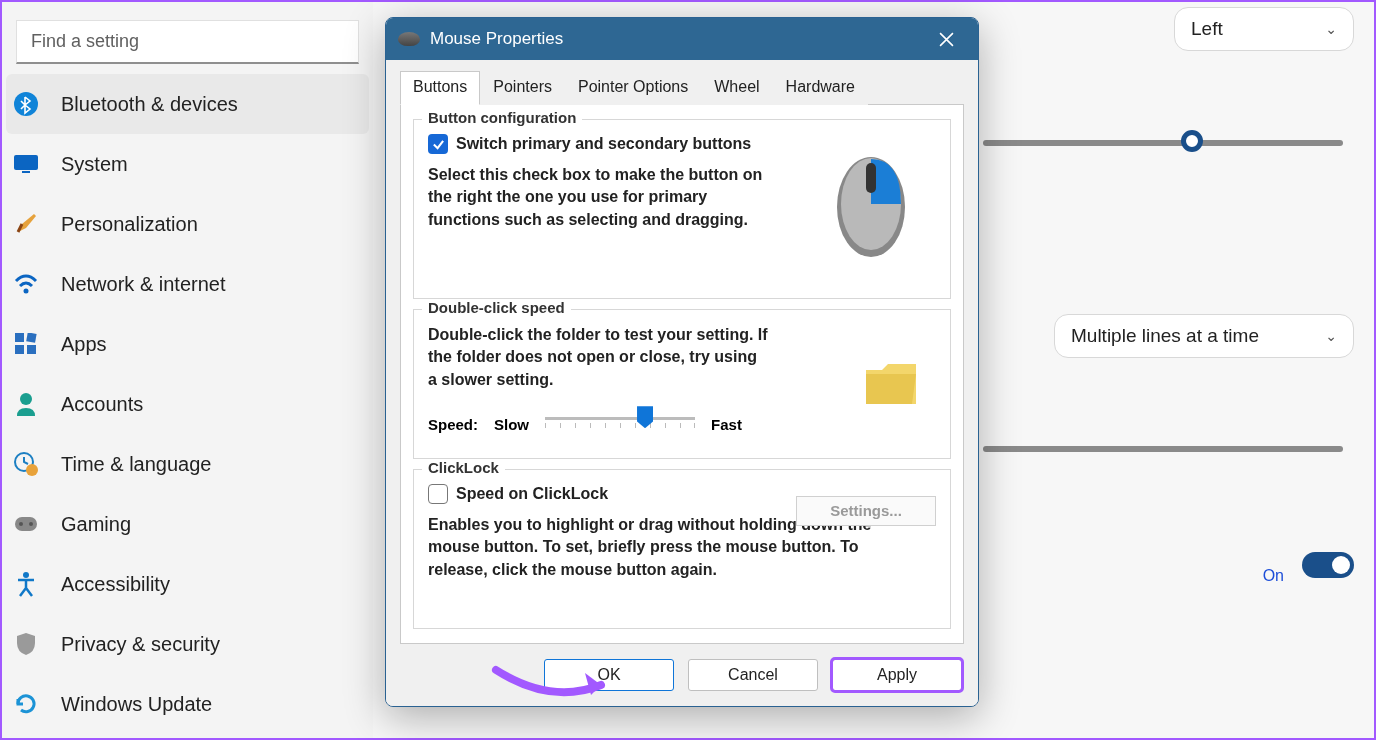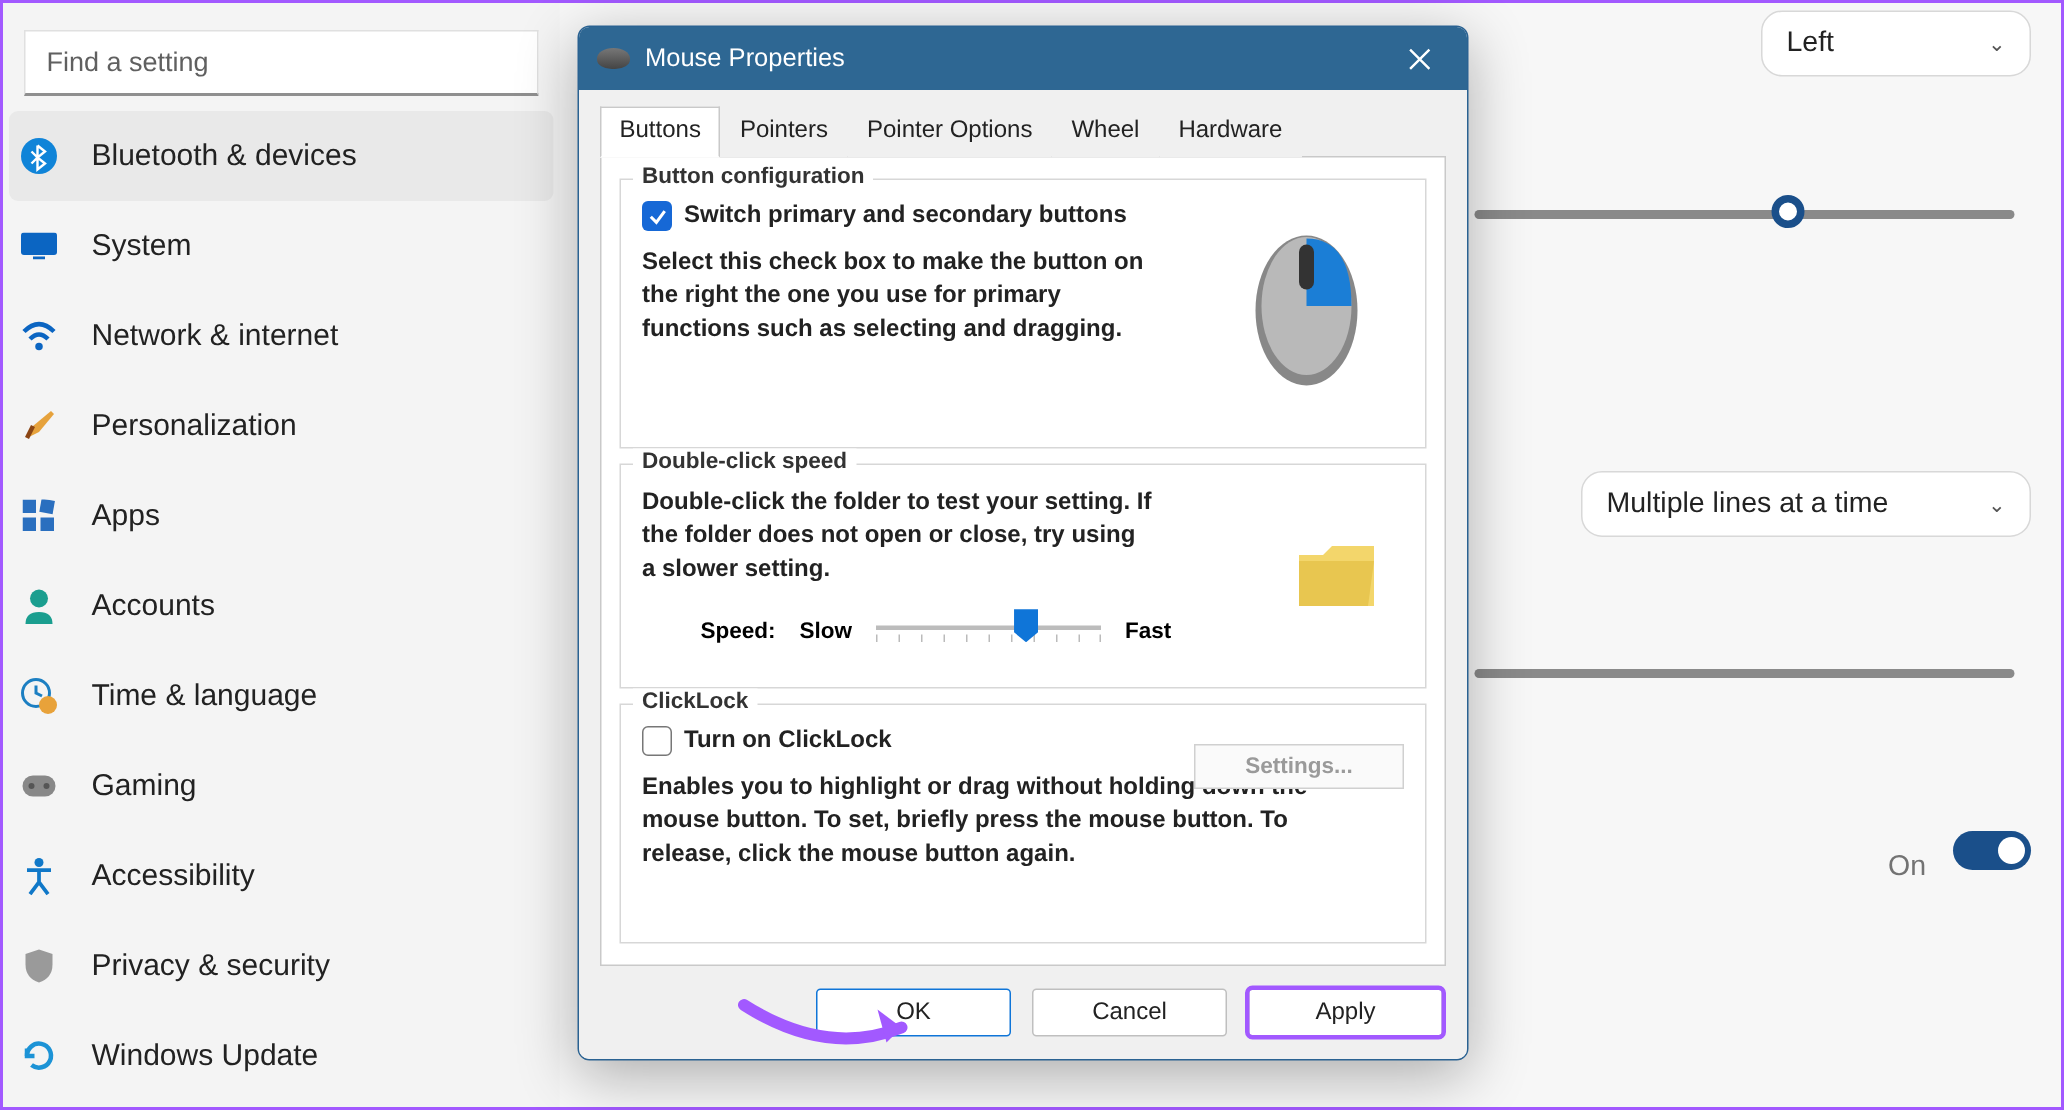--- a/index.html
+++ b/index.html
@@ -32,21 +32,21 @@
 }
 .bg-dropdown .chev { color: #555; font-size: 14px; margin-left: 20px; }
 .bg-slider-track {
   position: absolute; height: 6px; background: #8a8a8a; border-radius: 3px;
 }
 .bg-slider-thumb {
   position: absolute; width: 22px; height: 22px; border-radius: 50%;
   background: #fff; border: 5px solid #1a4f8a;
 }
 .bg-toggle-wrap { position: absolute; display: flex; align-items: center; gap: 18px; }
-.bg-toggle-label { font-size: 19px; color: #737373; margin-top: 23px; }
+.bg-toggle-label { font-size: 16px; color: #1d4ed8; margin-top: 23px; }
 .bg-toggle { width: 52px; height: 26px; background: #1a4f8a; border-radius: 14px; position: relative; }
 .bg-toggle::after { content: ""; position: absolute; right: 4px; top: 4px; width: 18px; height: 18px; background: #fff; border-radius: 50%; }
 
 
 .dialog {
   position: absolute; left: 383px; top: 15px; width: 594px; height: 690px;
   background: #f0f0f0; border: 1px solid #2a6292; border-radius: 8px;
   box-shadow: 0 10px 40px rgba(0,0,0,0.3); display: flex; flex-direction: column; overflow: hidden;
 }
 .titlebar {
@@ -94,21 +94,21 @@
 .desc { font-size: 16px; color: #222; margin-top: 10px; line-height: 1.4; max-width: 340px; }
 
 .button-config { display: flex; }
 .button-config .left { flex: 1; }
 .mouse-img {
   width: 130px; height: 140px; background: #fff; display: flex; align-items: center; justify-content: center;
 }
 
 .dbl-group { display: flex; }
 .dbl-left { flex: 1; }
-.speed-row { display: flex; align-items: center; gap: 16px; margin-top: 16px; font-size: 15px; margin-left: 39px; }
+.speed-row { display: flex; align-items: flex-end; gap: 16px; margin-top: 16px; font-size: 15px; }
 .speed-slider { position: relative; width: 150px; height: 26px; }
 .speed-slider .rail { position: absolute; top: 10px; left: 0; right: 0; height: 3px; background: #bcbcbc; }
 .speed-slider .tick { position: absolute; top: 16px; width: 1px; height: 5px; background: #bbb; }
 .speed-slider .thumb {
   position: absolute; top: -1px; width: 16px; height: 22px;
   background: #0f75d8; clip-path: polygon(0 0,100% 0,100% 70%,50% 100%,0 70%);
 }
 .folder-box { width: 90px; display: flex; align-items: center; justify-content: center; }
 
 .clicklock .desc { max-width: 480px; }
@@ -151,36 +151,36 @@
           <span class="nav-icon">
             <svg width="24" height="18" viewBox="0 0 24 18">
                 <rect x="0" y="0" width="24" height="15" rx="2" fill="#0b65c2"></rect>
                 <rect x="8" y="16" width="8" height="2" fill="#0b65c2"></rect>
               </svg>
           </span>
           <span class="nav-label">System</span>
         </div>
         <div class="nav-item">
           <span class="nav-icon">
+            <svg width="24" height="24" viewBox="0 0 24 24">
+                <path d="M4 20 L8 12 L20 2 L22 4 L12 16 L4 20" fill="#e6a23c"></path>
+                <path d="M4 20 L8 12" stroke="#8b4513" stroke-width="3"></path>
+              </svg>
+          </span>
+          <span class="nav-label">Personalization</span>
+        </div>
+        <div class="nav-item">
+          <span class="nav-icon">
             <svg width="24" height="20" viewBox="0 0 24 20">
                 <path d="M2 7 Q12 -3 22 7" stroke="#0b65c2" stroke-width="3" fill="none"></path>
                 <path d="M6 12 Q12 6 18 12" stroke="#0b65c2" stroke-width="3" fill="none"></path>
                 <circle cx="12" cy="17" r="2.5" fill="#0b65c2"></circle>
               </svg>
           </span>
           <span class="nav-label">Network &amp; internet</span>
-        </div>
-        <div class="nav-item">
-          <span class="nav-icon">
-            <svg width="24" height="24" viewBox="0 0 24 24">
-                <path d="M4 20 L8 12 L20 2 L22 4 L12 16 L4 20" fill="#e6a23c"></path>
-                <path d="M4 20 L8 12" stroke="#8b4513" stroke-width="3"></path>
-              </svg>
-          </span>
-          <span class="nav-label">Personalization</span>
         </div>
         <div class="nav-item">
           <span class="nav-icon">
             <svg width="22" height="22" viewBox="0 0 22 22">
                 <rect x="0" y="0" width="9" height="9" fill="#2a6fbf"></rect>
                 <rect x="12" y="0" width="9" height="9" fill="#2a6fbf" transform="rotate(10 16 4)"></rect>
                 <rect x="0" y="12" width="9" height="9" fill="#2a6fbf"></rect>
                 <rect x="12" y="12" width="9" height="9" fill="#2a6fbf"></rect>
               </svg>
           </span>
@@ -341,21 +341,21 @@
               <path d="M4 10 L20 10 L26 4 L54 4 L54 44 L4 44 Z" fill="#f3d66b"></path>
               <path d="M4 14 L54 14 L50 44 L4 44 Z" fill="#e8c650"></path>
             </svg>
           </div>
         </div>
 
         <div class="group clicklock" style="height:160px; position:relative">
           <span class="group-title">ClickLock</span>
           <div class="checkbox-row">
             <span class="cb unchecked"></span>
-            <span class="cb-label">Turn on ClickLock</span>
+            <span class="cb-label">Speed on ClickLock</span>
           </div>
           <div class="settings-btn">Settings...</div>
           <div class="desc">Enables you to highlight or drag without holding down the mouse button. To set, briefly press the mouse button. To release, click the mouse button again.</div>
         </div>
       </div>
     </div>
 
     <div class="dlg-footer">
       <div class="dlg-btn primary">OK</div>
       <div class="dlg-btn">Cancel</div>

